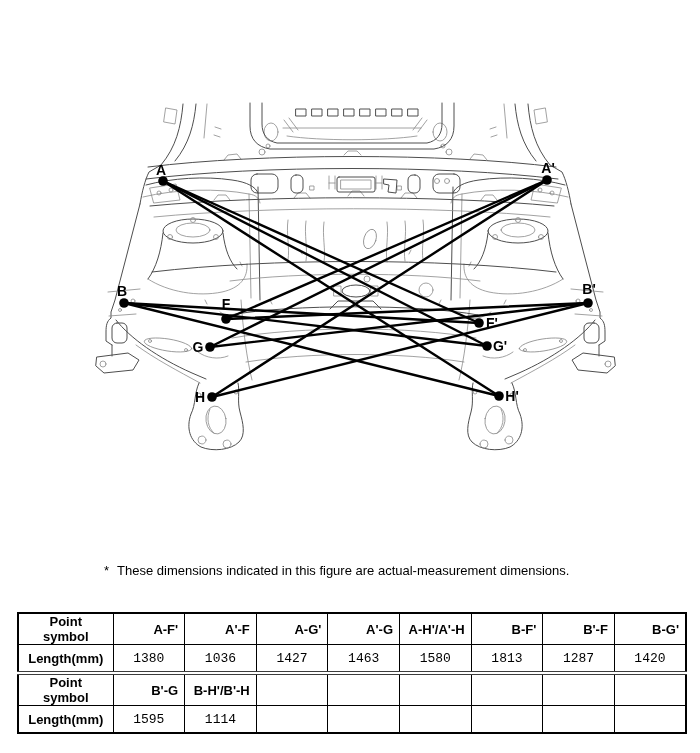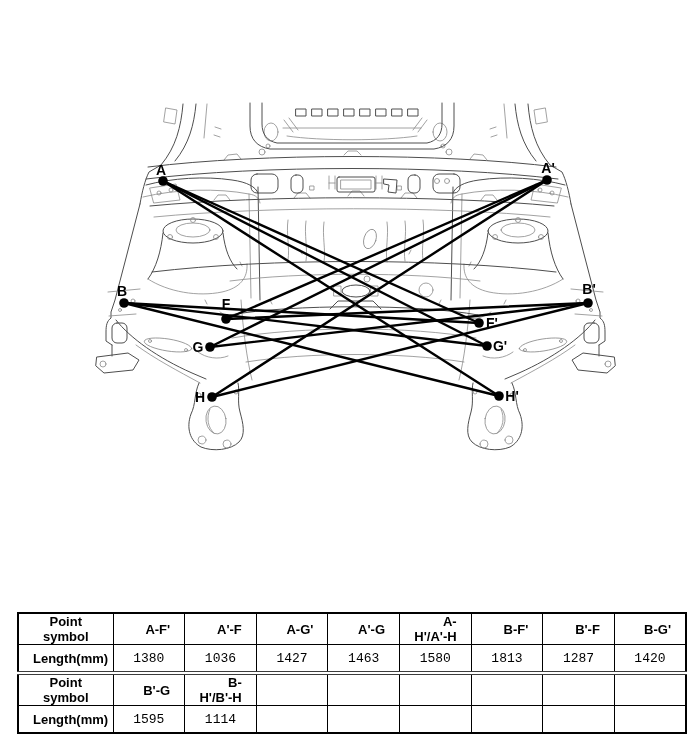--- a/index.html
+++ b/index.html
@@ -15,21 +15,21 @@
   #measure-points circle{fill:#000;stroke:none;}
   #measure-points text{font-family:"Liberation Sans",sans-serif;font-size:14px;font-weight:bold;
     fill:#000;text-anchor:middle;}
   
   .note{position:absolute;top:563px;left:104px;font-size:13px;white-space:nowrap;}
   .note .star{display:inline-block;margin-right:8px;}
   
   table.dims{position:absolute;top:612px;left:17px;width:670px;border-collapse:collapse;
     table-layout:fixed;border:2px solid #000;}
   table.dims th,table.dims td{border:1px solid #000;height:26px;text-align:center;
-    vertical-align:middle;font-size:13px;padding:0 14px;overflow:hidden;}
+    vertical-align:middle;font-size:13px;padding:0 6px;overflow:hidden;}
   table.dims th{font-weight:bold;}
   table.dims tr.symrow td{font-weight:bold;text-align:right;}
   table.dims tr.lenrow td{font-weight:normal;font-family:Liberation Mono, monospace;}
   table.dims tr.sep th,table.dims tr.sep td{border-top:4px double #3c3c3c;}
 </style>
 </head>
 <body>
 
 <div class="page">
 
@@ -182,20 +182,23 @@
         <text x="198" y="352">G</text>
         <circle cx="487" cy="346" r="4.8"></circle>
         <text x="500" y="351">G'</text>
         <circle cx="212" cy="397" r="4.8"></circle>
         <text x="200" y="402">H</text>
         <circle cx="499" cy="396" r="4.8"></circle>
         <text x="512" y="401">H'</text>
       </g>
   </svg>
 
+  <div class="note">
+    <span class="star">*</span><span>These dimensions indicated in this figure are actual-measurement dimensions.</span>
+  </div>
 
   <table class="dims">
     <colgroup>
       <col style="width:95px">
       <col>
         <col>
         <col>
         <col>
         <col>
         <col>

